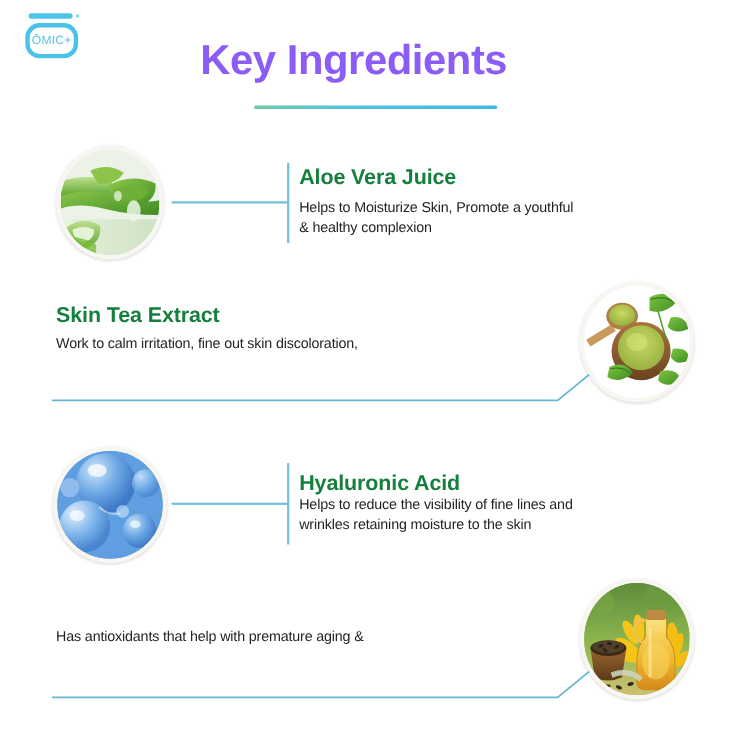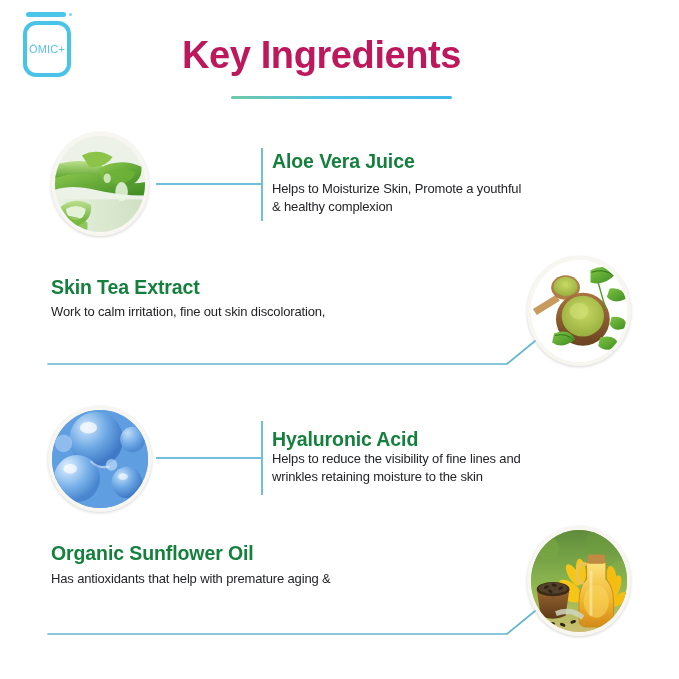--- a/index.html
+++ b/index.html
@@ -44,21 +44,21 @@
     width: 3px;
     height: 3px;
     border-radius: 50%;
     background: #7fd4ec;
   }
   .logo-box {
     position: absolute;
     left: 7px;
     top: 9px;
     width: 48px;
-    height: 56px;
+    height: 32px;
     border: 4px solid #49c4e8;
     border-radius: 13px;
     box-sizing: border-box;
     background: #ffffff;
   }
   .logo-text {
     position: absolute;
     left: 0;
     top: 0;
     width: 100%;
@@ -75,21 +75,21 @@
 
   
   .title {
     position: absolute;
     left: 182px;
     top: 36px;
     width: 420px;
     font-size: 38px;
     font-weight: 700;
     letter-spacing: -0.4px;
-    color: #be185d;
+    color: #8b5cf6;
     line-height: 1.05;
   }
   .title-rule {
     position: absolute;
     left: 231px;
     top: 96px;
     width: 221px;
     height: 3px;
     border-radius: 2px;
     background: linear-gradient(90deg, #6ec9a8 0%, #4fc2e4 45%, #3fb9e8 100%);
@@ -355,21 +355,20 @@
           <g fill="#2e2419">
             <ellipse cx="44" cy="90" rx="3" ry="1.6" transform="rotate(-18 44 90)"></ellipse>
             <ellipse cx="33" cy="93" rx="3" ry="1.6" transform="rotate(22 33 93)"></ellipse>
             <ellipse cx="22" cy="92" rx="3" ry="1.6" transform="rotate(-6 22 92)"></ellipse>
           </g>
           <path d="M26 82 Q42 76 54 86" stroke="#cfd6c1" stroke-width="5" fill="none" opacity="0.85"></path>
         </svg>
       </div>
     </div>
   </div>
-  <div class="heading" style="left:51px; top:542px;">Organic Sunflower Oil</div>
   <div class="body-text" style="left:51px; top:570px; width:480px;">
     <div>Has antioxidants that help with premature aging &amp;</div>
   </div>
   <svg class="diag" style="left:46px; top:606px; width:496px; height:34px;" viewBox="0 0 496 34">
     <polyline points="2,28 461,28 489,5" fill="none" stroke="#63b7cf" stroke-width="1.7" stroke-linecap="round" stroke-linejoin="round"></polyline>
   </svg>
 
 </div>
 
 </body></html>

